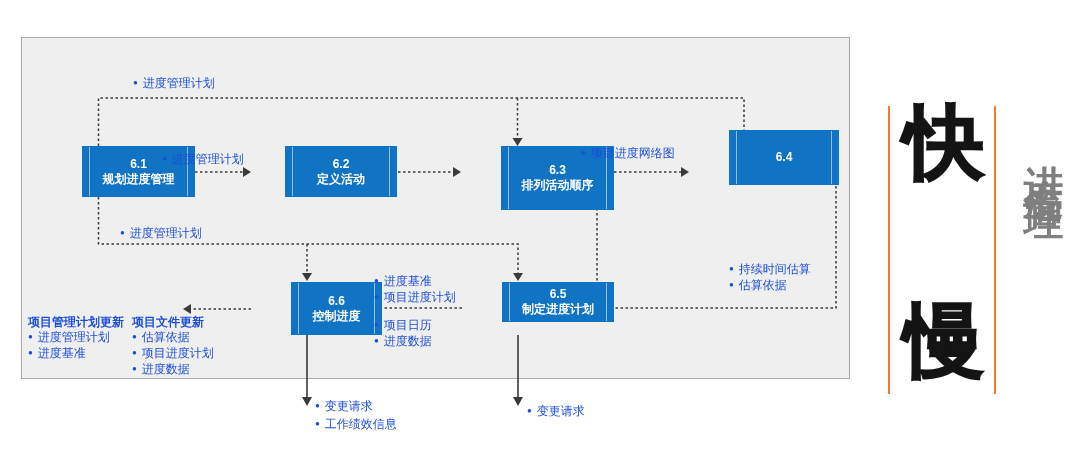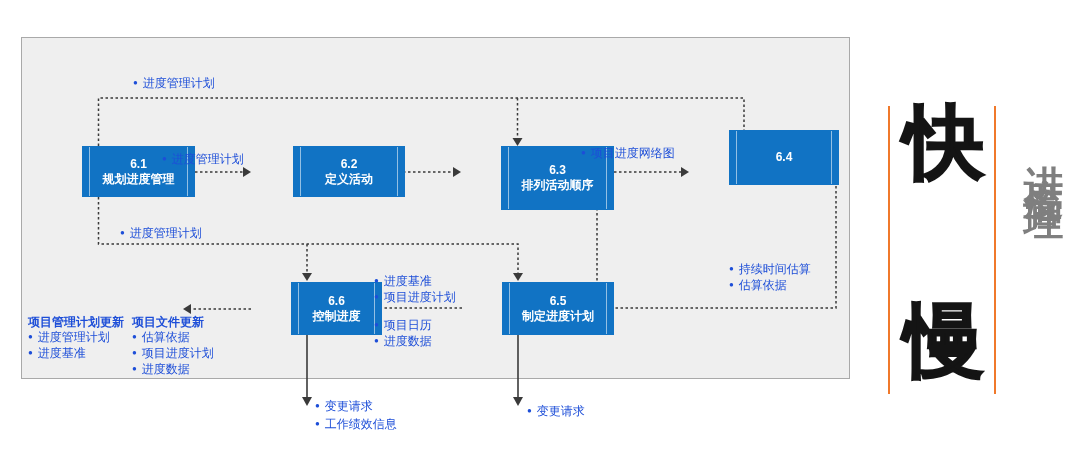--- a/index.html
+++ b/index.html
@@ -70,32 +70,32 @@
       <polygon points="191,304 191,314 183,309"></polygon>
       <polygon points="302,397 312,397 307,406"></polygon>
       <polygon points="513,397 523,397 518,406"></polygon>
     </g>
   </svg>
 
   <div class="pbox" style="left:42px;top:146px;width:113px;height:51px">
     <div>6.1</div>
     <div class="name">规划进度管理</div>
   </div>
-  <div class="pbox" style="left:253px;top:146px;width:112px;height:51px">
+  <div class="pbox" style="left:245px;top:146px;width:112px;height:51px">
     <div>6.2</div>
     <div class="name">定义活动</div>
   </div>
   <div class="pbox" style="left:461px;top:146px;width:113px;height:64px">
     <div>6.3</div>
     <div class="name">排列活动顺序</div>
   </div>
   <div class="pbox" style="left:689px;top:130px;width:110px;height:55px">
     <div>6.4</div>
   </div>
-  <div class="pbox" style="left:462px;top:282px;width:112px;height:53px">
+  <div class="pbox" style="left:462px;top:282px;width:112px;height:40px">
     <div>6.5</div>
     <div class="name">制定进度计划</div>
   </div>
   <div class="pbox" style="left:251px;top:282px;width:91px;height:53px">
     <div>6.6</div>
     <div class="name">控制进度</div>
   </div>
 
   <div class="lbl" style="left:133px;top:76px">
     <div class="li">进度管理计划</div>

